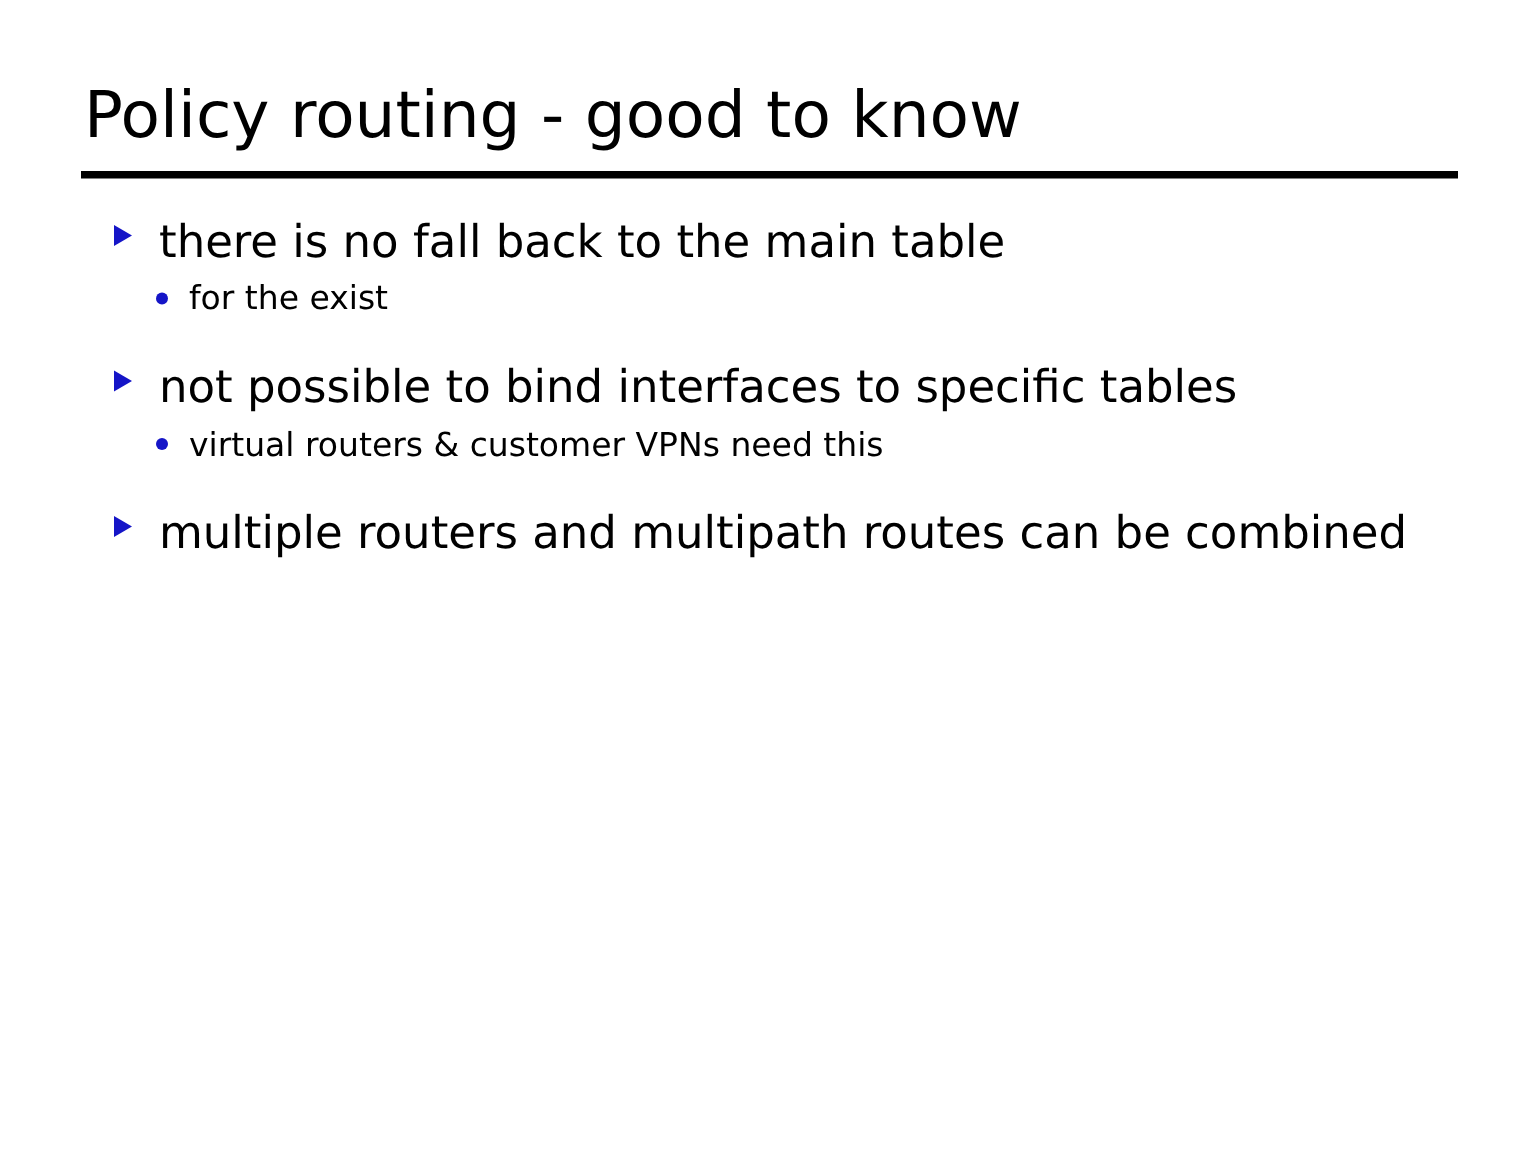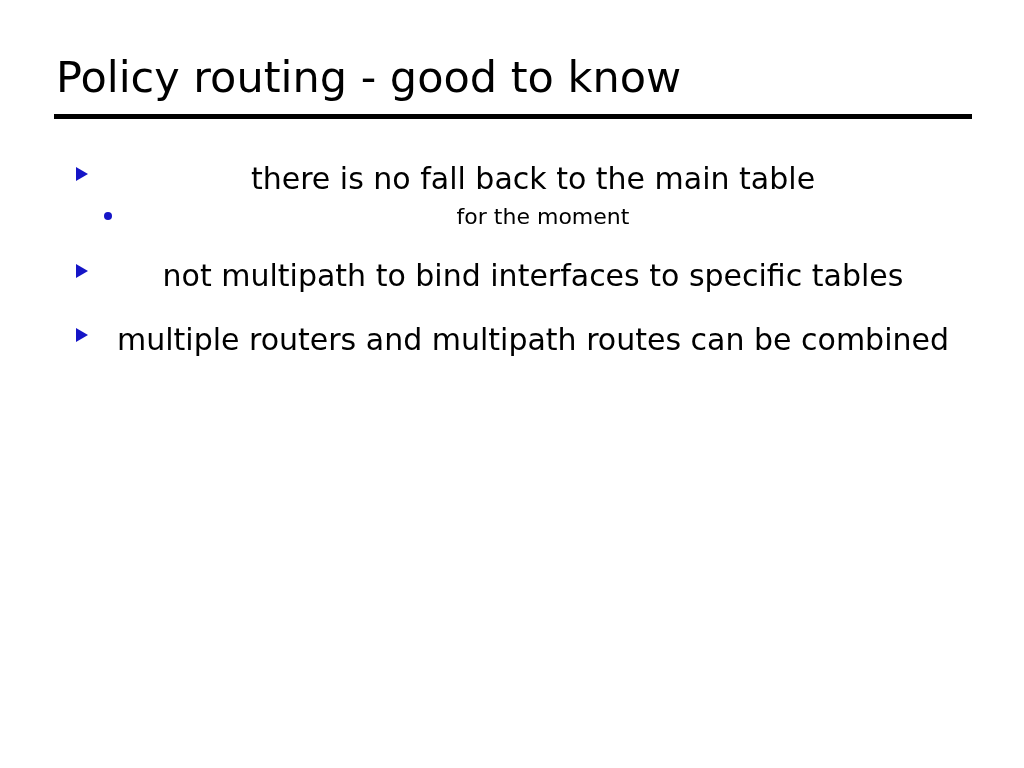--- a/index.html
+++ b/index.html
@@ -35,23 +35,22 @@
     position: absolute;
     left: 54px;
     top: 114px;
     width: 918px;
     height: 5px;
     background: #000000;
   }
   .body-area {
     position: absolute;
     left: 70px;
-    top: 158px;
+    top: 141px;
     width: 890px;
-    text-align: center;
   }
   .bullet-l1 {
     position: relative;
     padding-left: 36px;
     font-size: 30px;
     line-height: 1.38;
     color: #000000;
     margin-bottom: 0px;
   }
   .bullet-l1 .marker {
@@ -103,30 +102,36 @@
   <div class="body-area">
 
     <div class="group tight">
       <div class="bullet-l1">
         <span class="marker"></span>
         <span>there is no fall back to the main table</span>
       </div>
       <div class="sub-list">
         <div class="bullet-l2">
           <span class="dot"></span>
-          <span>for the moment</span>
+          <span>for the exist</span>
         </div>
       </div>
     </div>
 
 
     <div class="group tight">
       <div class="bullet-l1">
         <span class="marker"></span>
-        <span>not multipath to bind interfaces to specific tables</span>
+        <span>not possible to bind interfaces to specific tables</span>
+      </div>
+      <div class="sub-list">
+        <div class="bullet-l2">
+          <span class="dot"></span>
+          <span>virtual routers &amp; customer VPNs need this</span>
+        </div>
       </div>
     </div>
 
     <div class="group">
       <div class="bullet-l1">
         <span class="marker"></span>
         <span>multiple routers and multipath routes can be combined</span>
       </div>
     </div>
 

